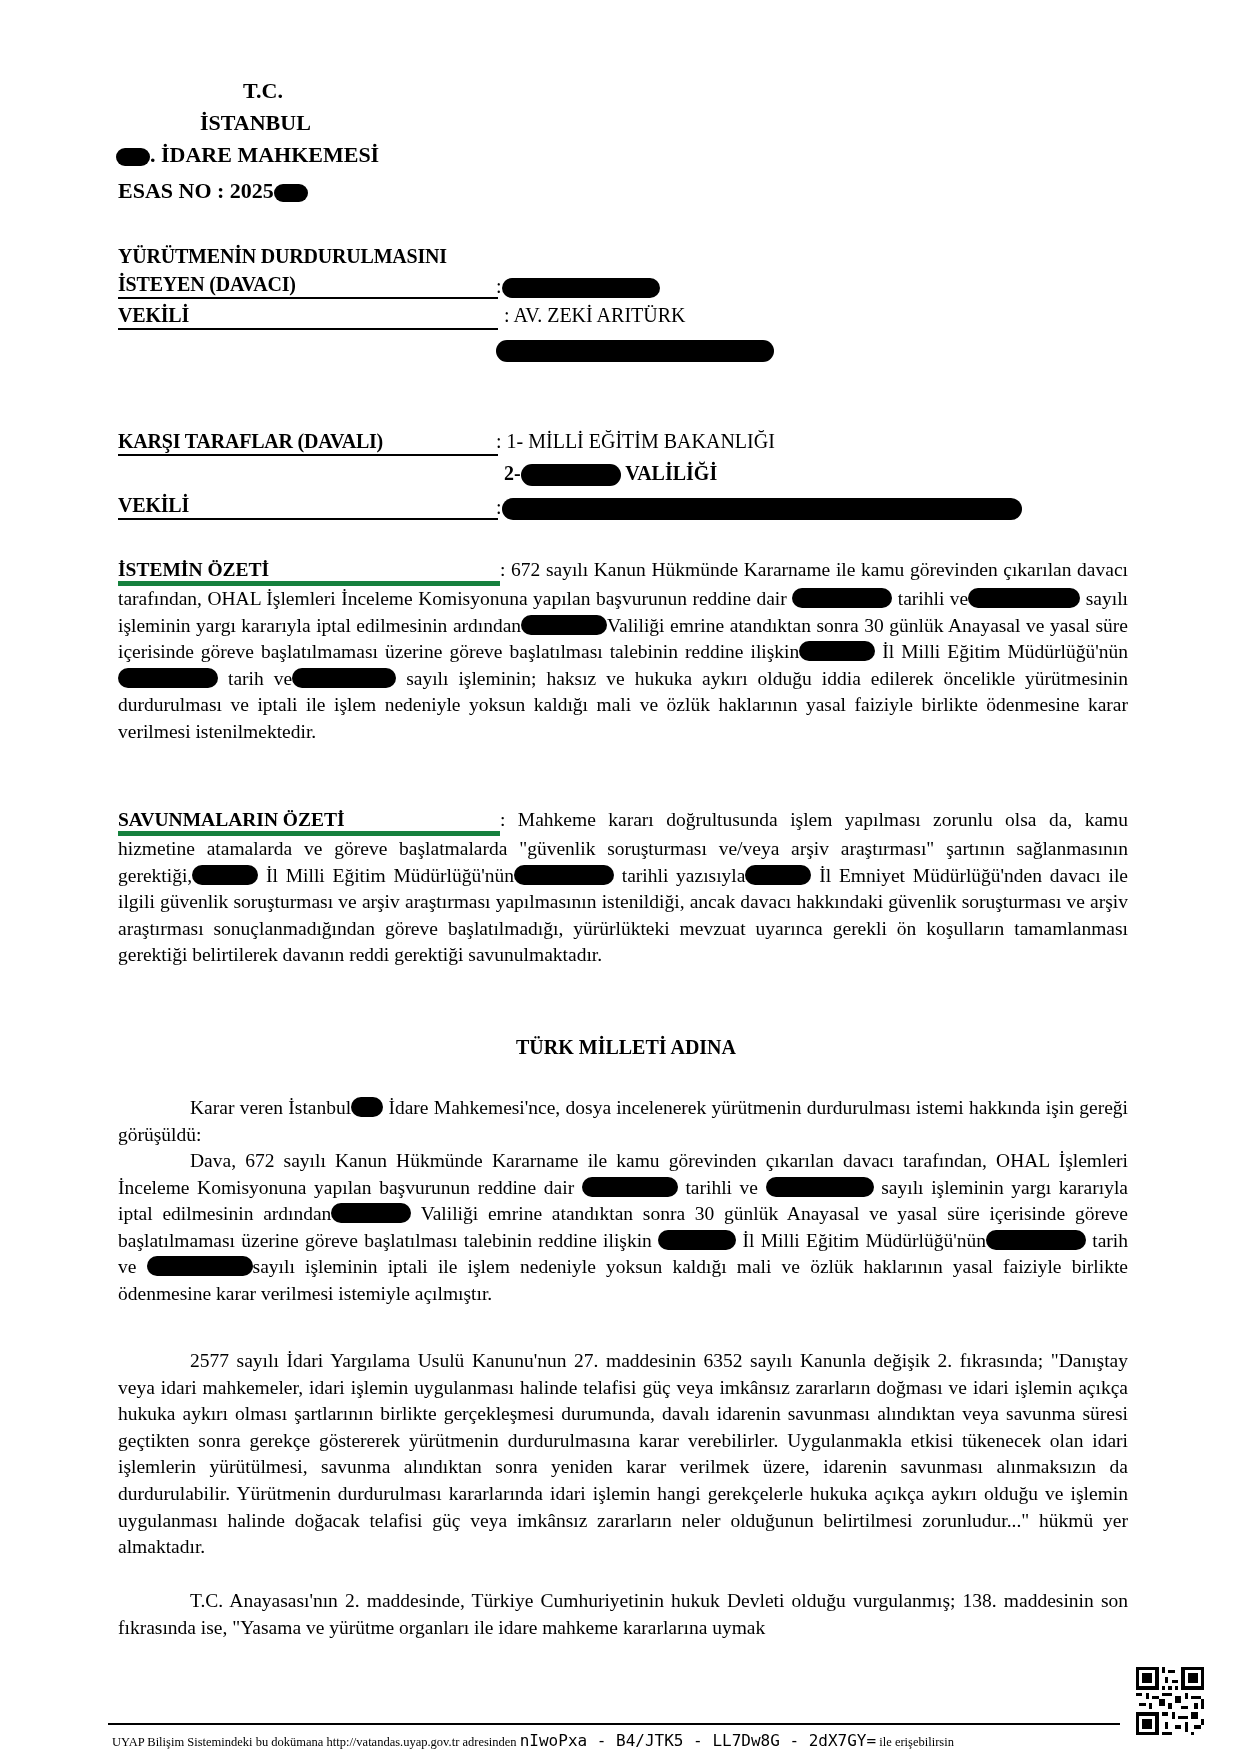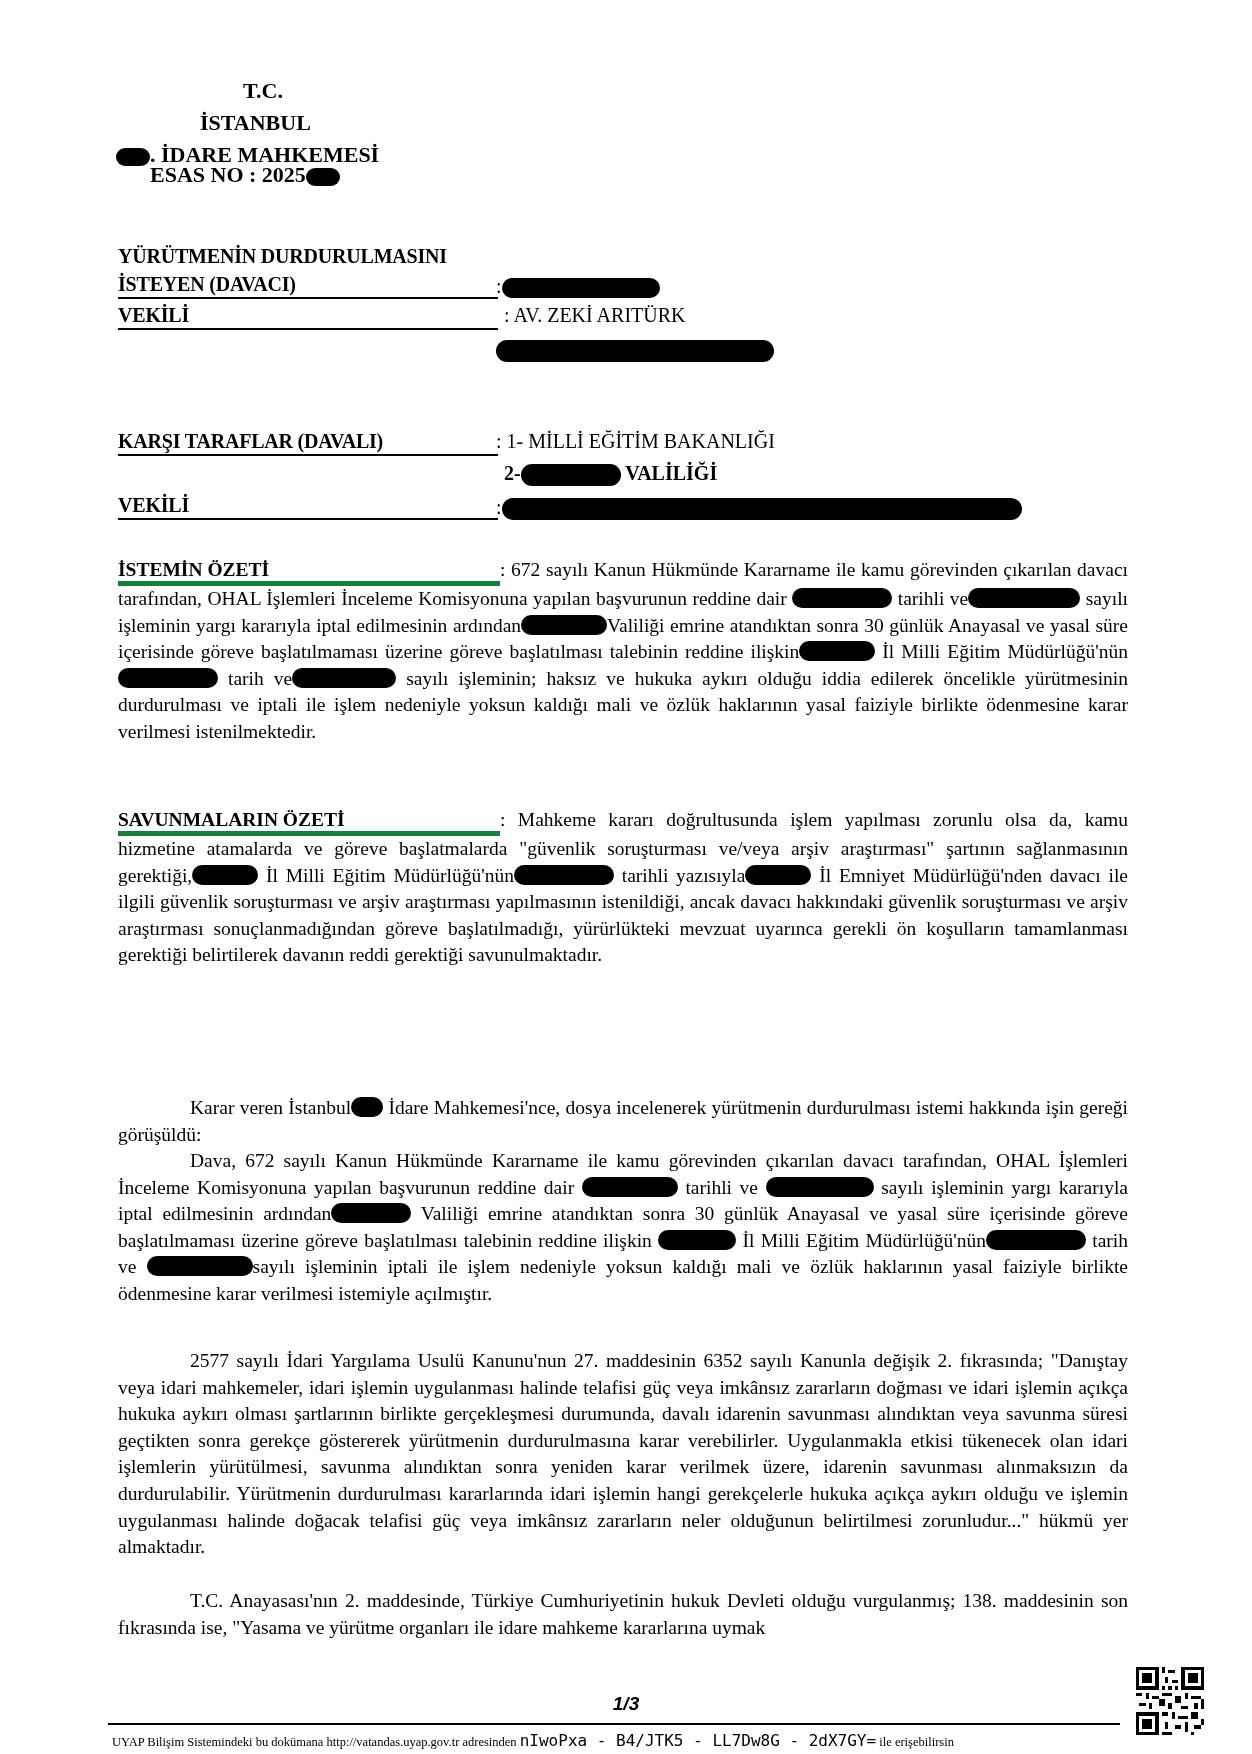--- a/index.html
+++ b/index.html
@@ -4,21 +4,21 @@
   <style>
     html, body { margin: 0; padding: 0; background: #ffffff; }
     body { width: 1252px; height: 1754px; position: relative; overflow: hidden;
       font-family: "Liberation Serif", "DejaVu Serif", serif; color: #000; }
     .page { position: absolute; left: 0; top: 0; width: 1252px; height: 1754px; }
 
     .hdr { position: absolute; font-weight: bold; font-size: 22px; line-height: 30px; }
     .hdr-tc { left: 243px; top: 76px; }
     .hdr-ist { left: 200px; top: 108px; }
     .hdr-court { left: 116px; top: 140px; }
-    .hdr-esas { left: 118px; top: 160px; margin-left: 32px; }
+    .hdr-esas { left: 118px; top: 176px; }
 
     .redact { display: inline-block; background: #000; border-radius: 999px; vertical-align: middle; }
 
     .lbl { position: absolute; left: 118px; font-weight: bold; font-size: 20px; line-height: 26px; letter-spacing: -0.2px; }
     .lbl-ul { border-bottom: 2px solid #000000; width: 380px; }
     .val { position: absolute; font-size: 20px; line-height: 26px; }
 
     .para { position: absolute; left: 118px; width: 1010px; font-size: 19.5px; line-height: 26.6px;
       text-align: justify; text-align-last: left; }
     .indent { text-indent: 72px; }
@@ -73,34 +73,34 @@
   </div>
 
   <div class="para" style="top:557px;">
     <span class="sec-label">İSTEMİN ÖZETİ</span><span>: </span><span>672 sayılı Kanun Hükmünde Kararname ile kamu görevinden çıkarılan davacı tarafından, OHAL İşlemleri İnceleme Komisyonuna yapılan başvurunun reddine dair </span><span class="r" style="width:100px;"></span><span> tarihli ve</span><span class="r" style="width:112px;"></span><span> sayılı işleminin yargı kararıyla iptal edilmesinin ardından</span><span class="r" style="width:86px;"></span><span>Valiliği emrine atandıktan sonra 30 günlük Anayasal ve yasal süre içerisinde göreve başlatılmaması üzerine göreve başlatılması talebinin reddine ilişkin</span><span class="r" style="width:76px;"></span><span> İl Milli Eğitim Müdürlüğü'nün</span><span class="r" style="width:100px;"></span><span> tarih ve</span><span class="r" style="width:104px;"></span><span> sayılı işleminin; haksız ve hukuka aykırı olduğu iddia edilerek öncelikle yürütmesinin durdurulması ve iptali ile işlem nedeniyle yoksun kaldığı mali ve özlük haklarının yasal faiziyle birlikte ödenmesine karar verilmesi istenilmektedir.</span>
   </div>
 
   <div class="para" style="top:807px;">
     <span class="sec-label">SAVUNMALARIN ÖZETİ</span><span>: </span><span>Mahkeme kararı doğrultusunda işlem yapılması zorunlu olsa da, kamu hizmetine atamalarda ve göreve başlatmalarda "güvenlik soruşturması ve/veya arşiv araştırması" şartının sağlanmasının gerektiği,</span><span class="r" style="width:66px;"></span><span> İl Milli Eğitim Müdürlüğü'nün</span><span class="r" style="width:100px;"></span><span> tarihli yazısıyla</span><span class="r" style="width:66px;"></span><span> İl Emniyet Müdürlüğü'nden davacı ile ilgili güvenlik soruşturması ve arşiv araştırması yapılmasının istenildiği, ancak davacı hakkındaki güvenlik soruşturması ve arşiv araştırması sonuçlanmadığından göreve başlatılmadığı, yürürlükteki mevzuat uyarınca gerekli ön koşulların tamamlanması gerektiği belirtilerek davanın reddi gerektiği savunulmaktadır.</span>
   </div>
 
+  <div class="center-title">TÜRK MİLLETİ ADINA</div>
 
   <div class="para indent" style="top:1095px;">
     <span>Karar veren İstanbul</span><span class="r" style="width:32px;"></span><span> İdare Mahkemesi'nce, dosya incelenerek yürütmenin durdurulması istemi hakkında işin gereği görüşüldü:</span>
   </div>
 
   <div class="para indent" style="top:1148px;">
     <span>Dava, 672 sayılı Kanun Hükmünde Kararname ile kamu görevinden çıkarılan davacı tarafından, OHAL İşlemleri İnceleme Komisyonuna yapılan başvurunun reddine dair </span><span class="r" style="width:96px;"></span><span> tarihli ve </span><span class="r" style="width:108px;"></span><span> sayılı işleminin yargı kararıyla iptal edilmesinin ardından</span><span class="r" style="width:80px;"></span><span> Valiliği emrine atandıktan sonra 30 günlük Anayasal ve yasal süre içerisinde göreve başlatılmaması üzerine göreve başlatılması talebinin reddine ilişkin </span><span class="r" style="width:78px;"></span><span> İl Milli Eğitim Müdürlüğü'nün</span><span class="r" style="width:100px;"></span><span> tarih ve </span><span class="r" style="width:106px;"></span><span>sayılı işleminin iptali ile işlem nedeniyle yoksun kaldığı mali ve özlük haklarının yasal faiziyle birlikte ödenmesine karar verilmesi istemiyle açılmıştır.</span>
   </div>
 
   <div class="para indent" style="top:1348px;">2577 sayılı İdari Yargılama Usulü Kanunu'nun 27. maddesinin 6352 sayılı Kanunla değişik 2. fıkrasında; "Danıştay veya idari mahkemeler, idari işlemin uygulanması halinde telafisi güç veya imkânsız zararların doğması ve idari işlemin açıkça hukuka aykırı olması şartlarının birlikte gerçekleşmesi durumunda, davalı idarenin savunması alındıktan veya savunma süresi geçtikten sonra gerekçe göstererek yürütmenin durdurulmasına karar verebilirler. Uygulanmakla etkisi tükenecek olan idari işlemlerin yürütülmesi, savunma alındıktan sonra yeniden karar verilmek üzere, idarenin savunması alınmaksızın da durdurulabilir. Yürütmenin durdurulması kararlarında idari işlemin hangi gerekçelerle hukuka açıkça aykırı olduğu ve işlemin uygulanması halinde doğacak telafisi güç veya imkânsız zararların neler olduğunun belirtilmesi zorunludur..." hükmü yer almaktadır.</div>
 
   <div class="para indent" style="top:1588px;">T.C. Anayasası'nın 2. maddesinde, Türkiye Cumhuriyetinin hukuk Devleti olduğu vurgulanmış; 138. maddesinin son fıkrasında ise, "Yasama ve yürütme organları ile idare mahkeme kararlarına uymak</div>
 
-  <div class="pagenum">1/3</div>
   <div class="footer-rule"></div>
   <div class="footer">
     <span>UYAP Bilişim Sistemindeki bu dokümana http://vatandas.uyap.gov.tr adresinden </span><span class="code">nIwoPxa - B4/JTK5 - LL7Dw8G - 2dX7GY=</span><span> ile erişebilirsin</span>
   </div>
 
   <svg class="qr" viewBox="0 0 21 21" shape-rendering="crispEdges">
     <rect width="21" height="21" fill="#fff"></rect>
     <g fill="#000">
       <rect x="0" y="0" width="7" height="1"></rect>
         <rect x="0" y="6" width="7" height="1"></rect>

